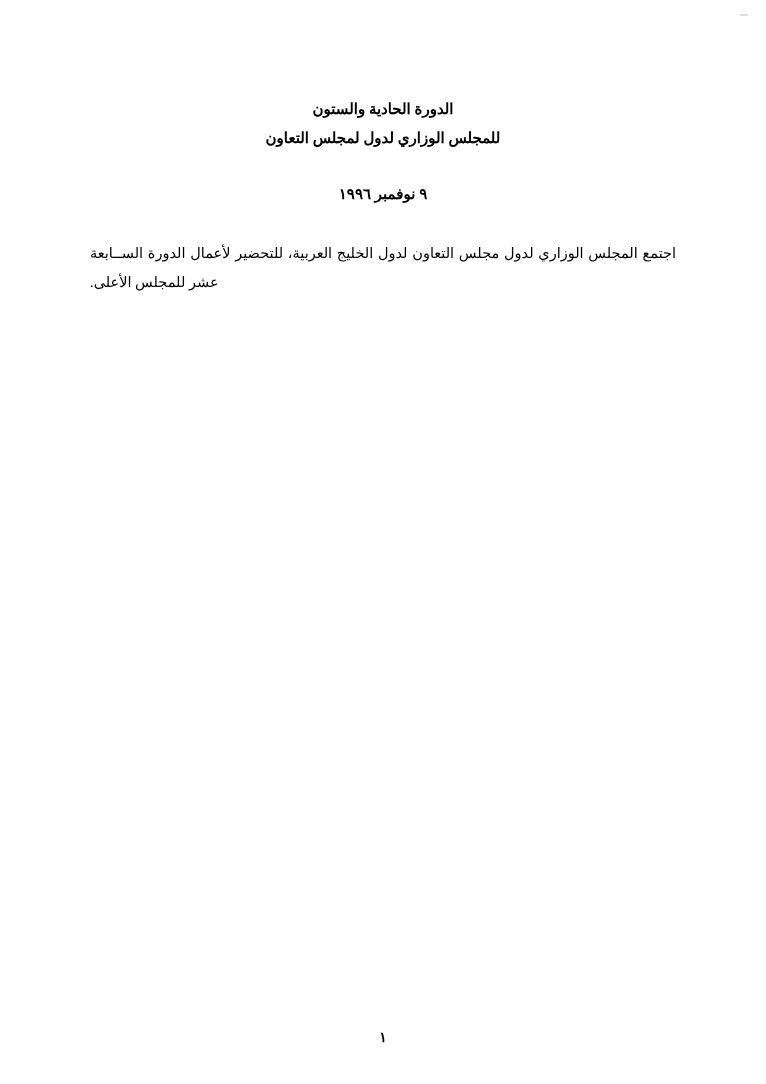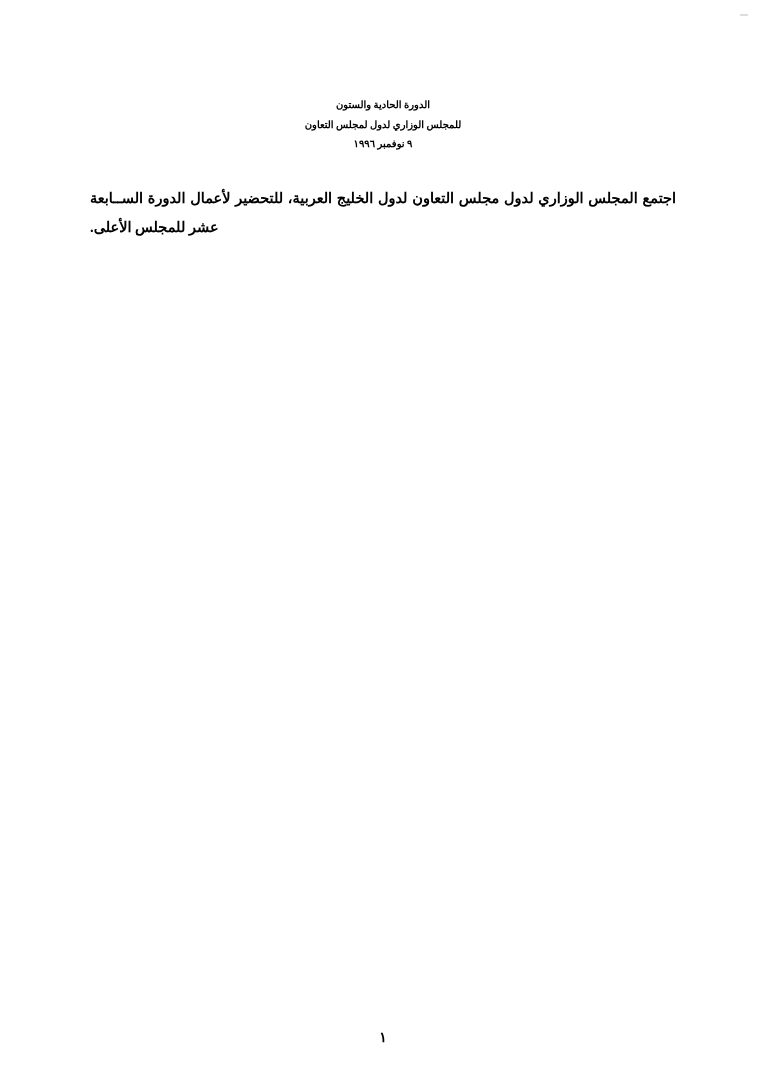--- a/index.html
+++ b/index.html
@@ -19,36 +19,37 @@
   }
   .content {
     position: absolute;
     top: 95px;
     left: 90px;
     right: 90px;
   }
   .title-block {
     text-align: center;
     font-weight: bold;
-    font-size: 10px;
+    font-size: 15px;
     line-height: 1.95;
     letter-spacing: 0.2px;
   }
   .title-line {
     display: block;
     white-space: nowrap;
   }
   .date-line {
     display: block;
     white-space: nowrap;
     letter-spacing: 1.2px;
+    margin-top: 26px;
   }
   .body-block {
     margin-top: 30px;
-    font-weight: bold;
+    font-weight: normal;
     font-size: 14.5px;
     line-height: 2.05;
     text-align: justify;
     text-align-last: left;
     direction: rtl;
   }
   .body-para {
     margin: 0;
   }
   .page-number {

